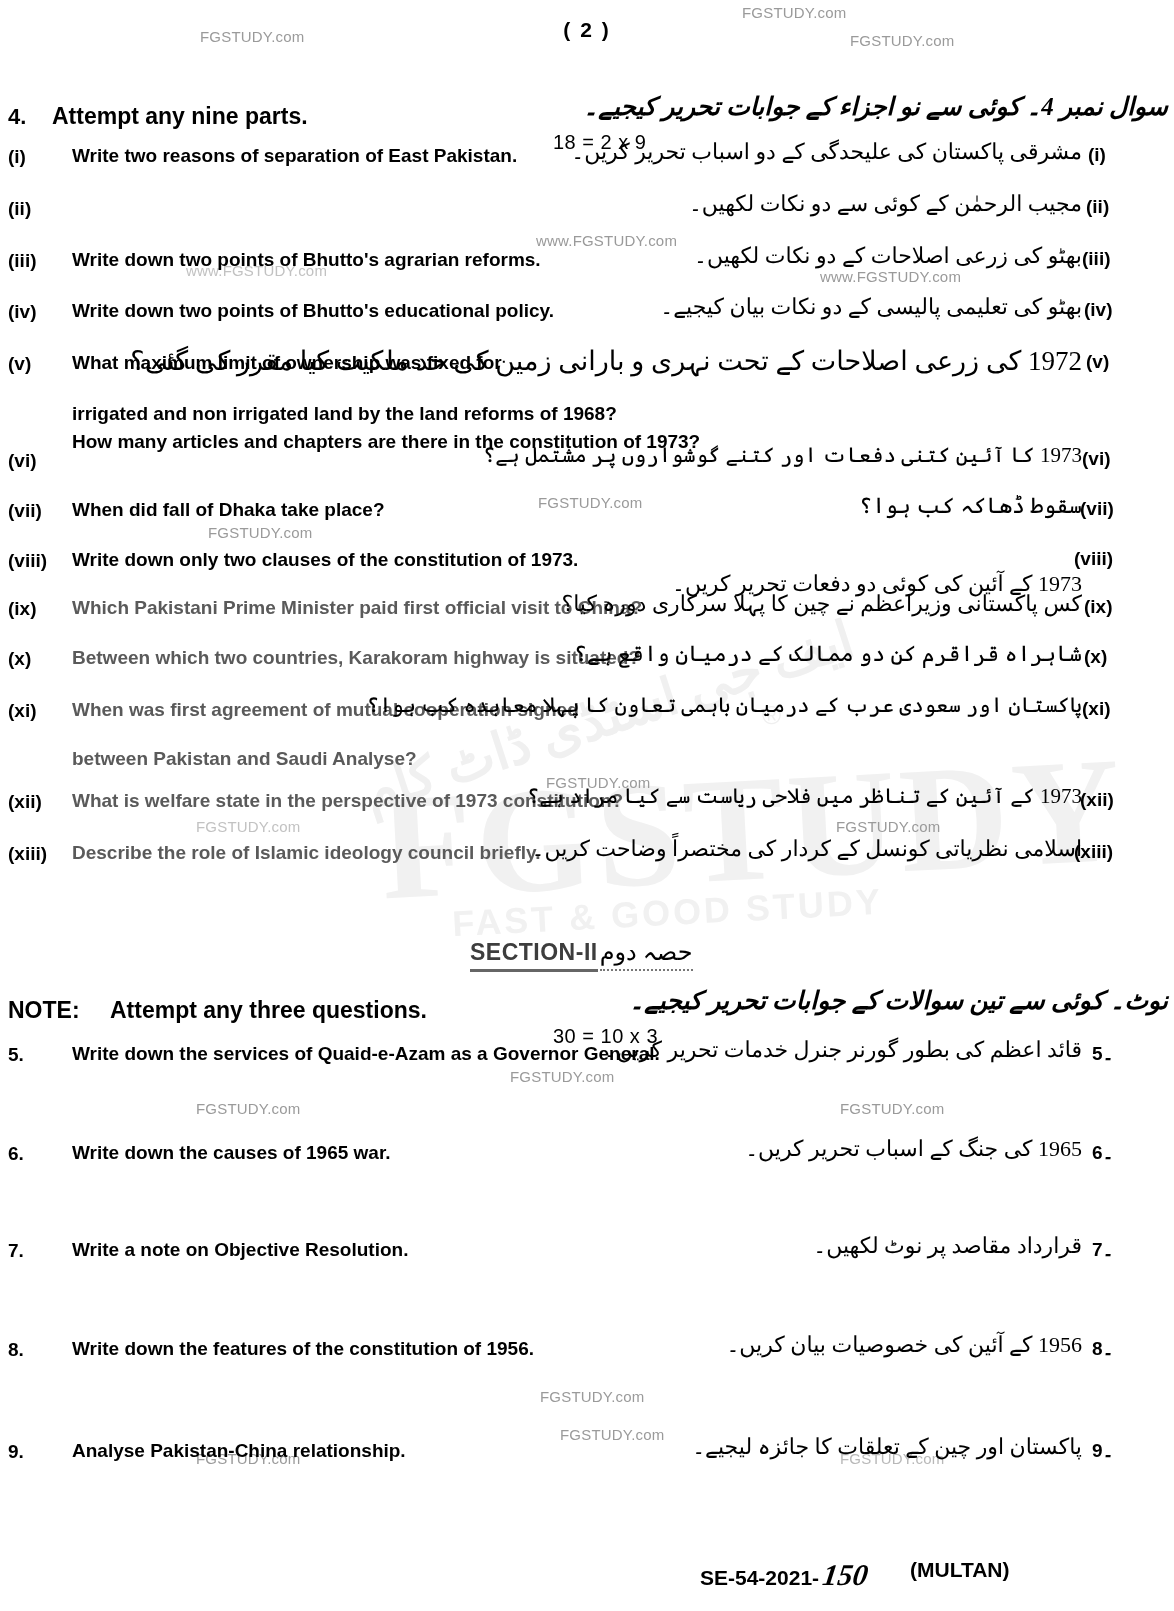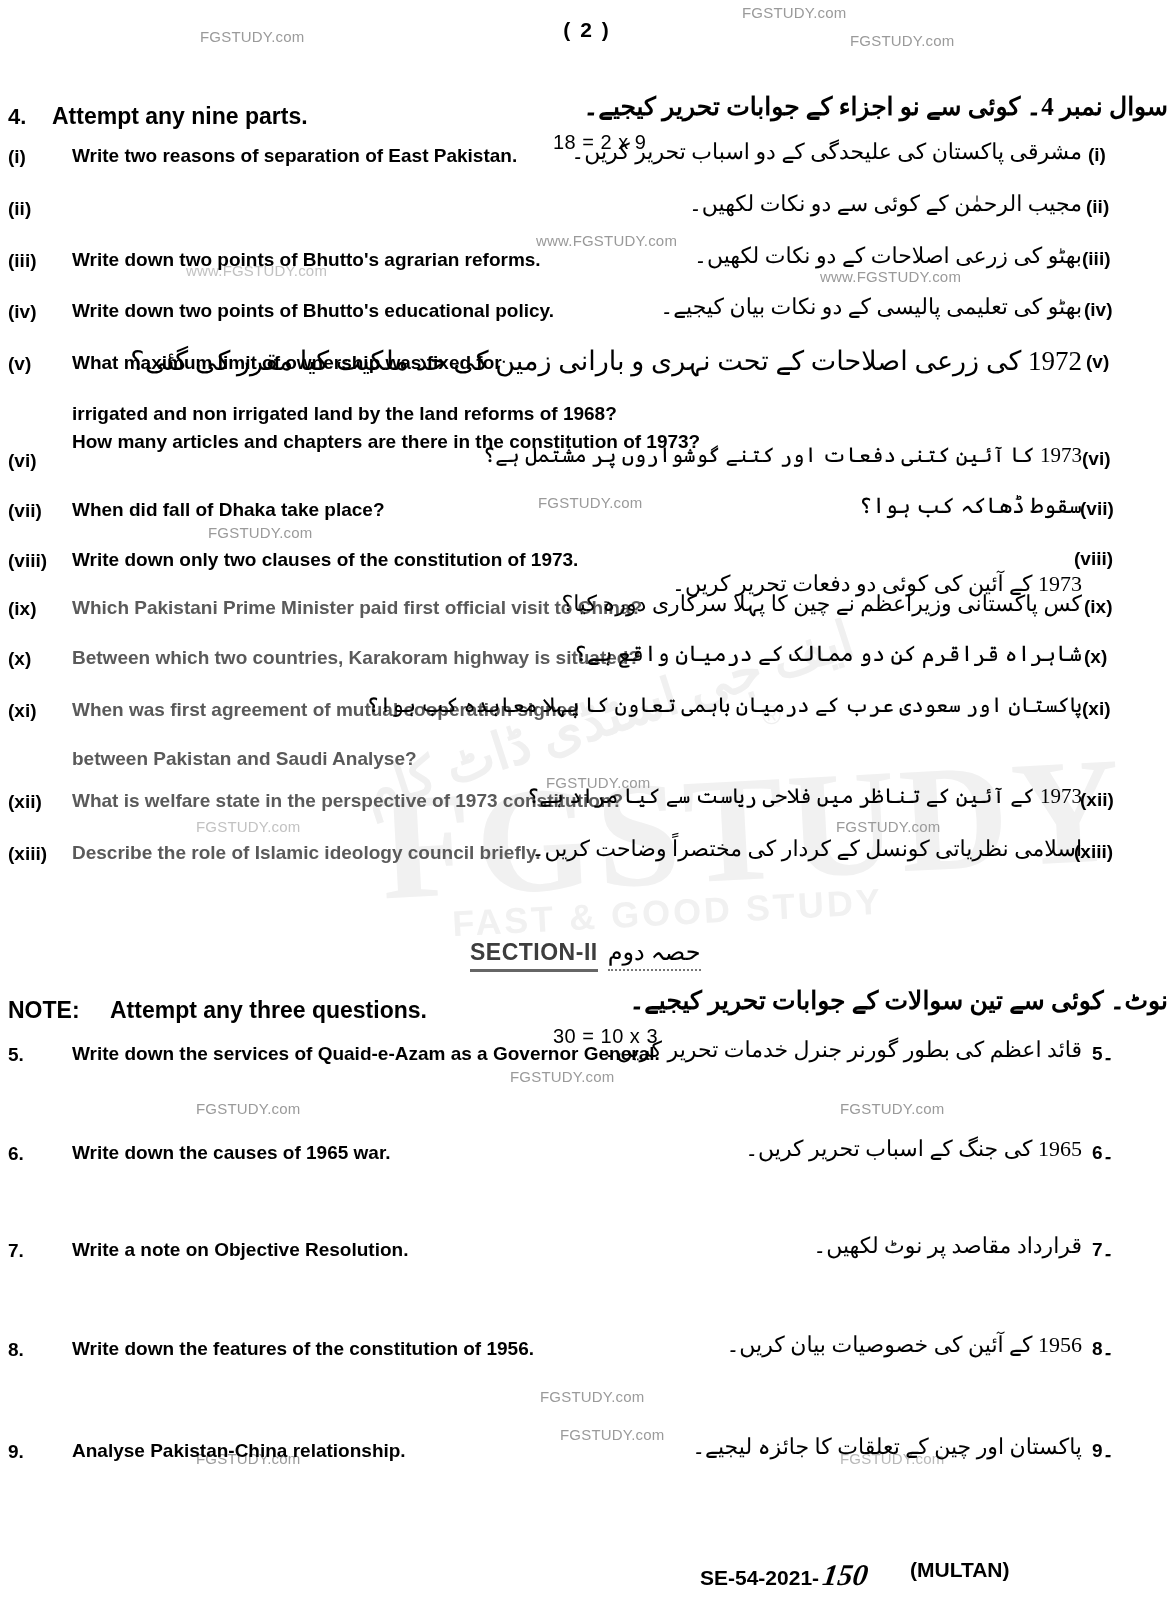--- a/index.html
+++ b/index.html
@@ -136,37 +136,38 @@
     line-height: 1.1;
   }
   .ur-head {
     position: absolute;
     direction: rtl;
     text-align: center;
     font-family: "Liberation Serif", serif;
     font-size: 27px;
     font-weight: bold;
     white-space: nowrap;
+    font-style: italic;
   }
 
   .heading-en {
     position: absolute;
     font-size: 23px;
     font-weight: bold;
     font-family: "Liberation Sans", sans-serif;
     white-space: nowrap;
   }
 
   .section-box {
     position: absolute;
     left: 470px;
     top: 938px;
     display: flex;
     align-items: baseline;
-    gap: 10px;
+    gap: 2px;
   }
   .section-en {
     font-size: 23px;
     font-weight: bold;
     font-family: "Liberation Sans", sans-serif;
     color: #3d3d3d;
     border-bottom: 3px solid #666;
     padding-bottom: 3px;
     letter-spacing: 0.5px;
   }

